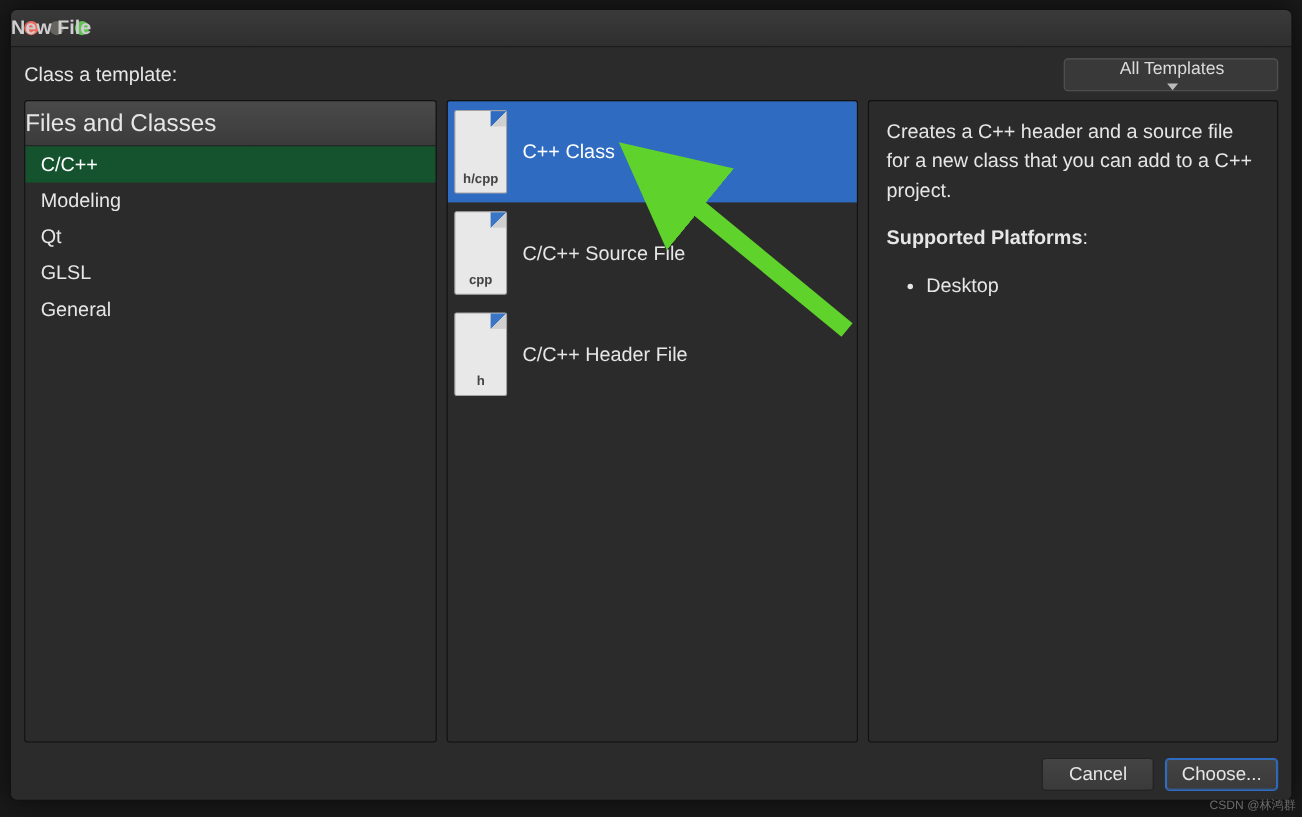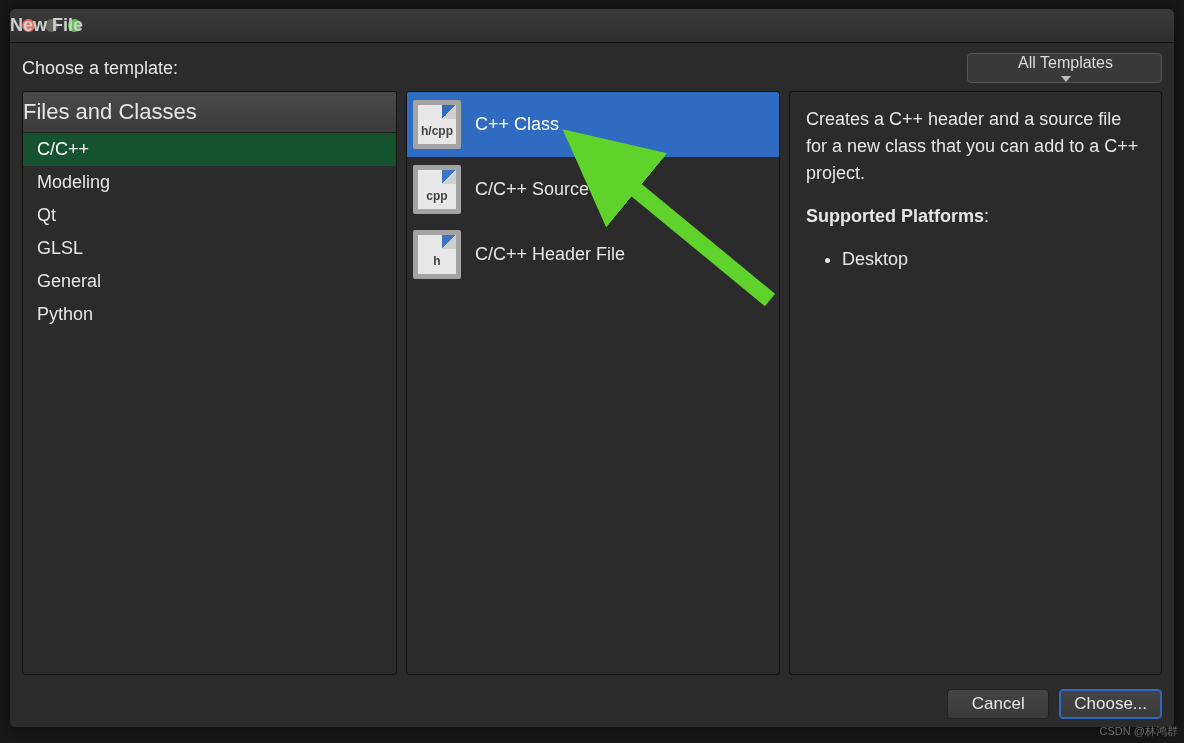--- a/index.html
+++ b/index.html
@@ -114,23 +114,23 @@
     display: flex;
     align-items: center;
     gap: 14px;
     padding: 8px 6px;
     cursor: pointer;
   }
   .tmpl-item.selected {
     background: #2f6bc0;
   }
   .file-icon {
-    width: 48px; height: 49px;
+    width: 48px; height: 76px;
     background: #e8e8e8;
-    border: 5px solid #a3a3a3;
+    border: 1px solid #a3a3a3;
     position: relative;
     border-radius: 2px;
     display: flex;
     align-items: flex-end;
     justify-content: center;
     font-size: 12px;
     color: #444;
     font-weight: bold;
     padding-bottom: 6px;
   }
@@ -196,37 +196,36 @@
   <div class="titlebar">
     <div class="traffic-lights">
       <div class="tl tl-close"></div>
       <div class="tl tl-min"></div>
       <div class="tl tl-zoom"></div>
     </div>
     <div class="titlebar-title">New File</div>
   </div>
 
   <div class="topbar">
-    <div class="topbar-label">Choose a template:</div>
+    <div class="topbar-label">Class a template:</div>
     <div class="combo">
       <span>All Templates</span>
       <span class="chev"></span>
     </div>
   </div>
 
   <div class="columns">
     <div class="col col-left">
       <div class="cat-header">Files and Classes</div>
       <div id="cat-items">
           <div class="cat-item selected">C/C++</div>
           <div class="cat-item">Modeling</div>
           <div class="cat-item">Qt</div>
           <div class="cat-item">GLSL</div>
           <div class="cat-item">General</div>
-          <div class="cat-item">Python</div>
         </div>
     </div>
 
     <div class="col col-mid">
       <div id="tmpl-items">
           <div class="tmpl-item selected">
             <div class="file-icon">h/cpp<div class="fold"></div></div>
             <div class="tmpl-label">C++ Class</div>
           </div>
           <div class="tmpl-item">

